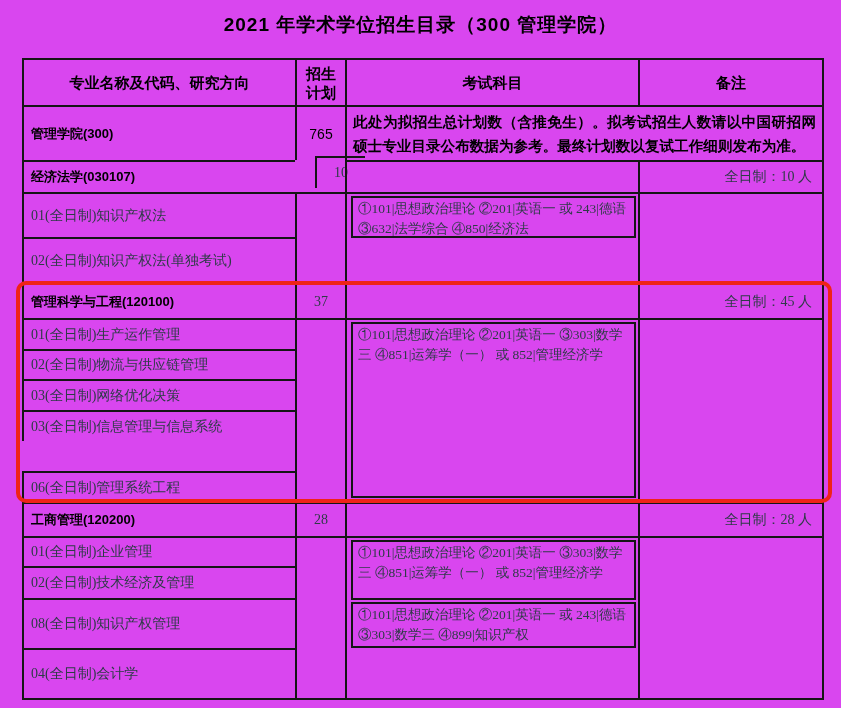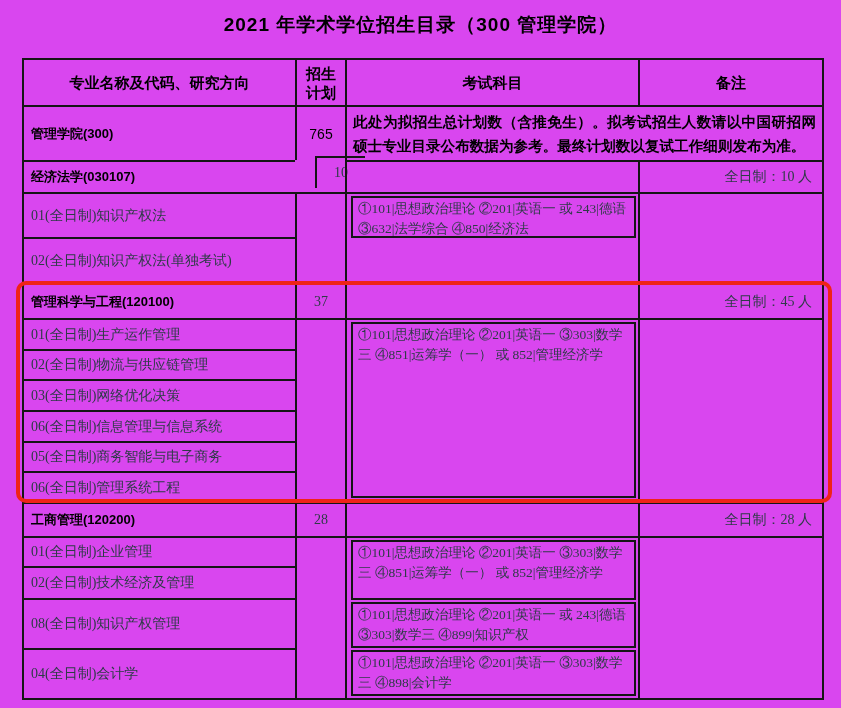--- a/index.html
+++ b/index.html
@@ -60,43 +60,41 @@
     <div class="c" style="left:616px;top:134px;width:184px;height:91px;"></div>
 
     <div class="c bname" style="left:0;top:225px;width:273px;height:35px;">管理科学与工程(120100)</div>
     <div class="c center" style="left:273px;top:225px;width:50px;height:35px;">37</div>
     <div class="c" style="left:323px;top:225px;width:293px;height:35px;"></div>
     <div class="c right" style="left:616px;top:225px;width:184px;height:35px;">全日制：45 人</div>
 
     <div class="c dir" style="left:0;top:260px;width:273px;height:31px;">01(全日制)生产运作管理</div>
     <div class="c dir" style="left:0;top:291px;width:273px;height:30px;">02(全日制)物流与供应链管理</div>
     <div class="c dir" style="left:0;top:321px;width:273px;height:31px;">03(全日制)网络优化决策</div>
-    <div class="c dir" style="left:0;top:352px;width:273px;height:31px;">06(全日制)信息管理与信息系统</div>
-    <div class="c dir" style="left:0;top:383px;width:273px;height:30px;">05(全日制)商务智能与电子商务</div>
+    <div class="c dir" style="left:0;top:352px;width:273px;height:31px;">03(全日制)信息管理与信息系统</div>
     <div class="c dir" style="left:0;top:413px;width:273px;height:31px;">06(全日制)管理系统工程</div>
     <div class="c" style="left:273px;top:260px;width:50px;height:184px;"></div>
     <div class="c exwrap" style="left:323px;top:260px;width:293px;height:184px;">
       <div class="exbox" style="left:4px;top:2px;width:285px;height:176px;">①101|思想政治理论 ②201|英语一 ③303|数学三 ④851|运筹学（一） 或 852|管理经济学</div>
     </div>
     <div class="c" style="left:616px;top:260px;width:184px;height:184px;"></div>
 
     <div class="c bname" style="left:0;top:444px;width:273px;height:34px;">工商管理(120200)</div>
     <div class="c center" style="left:273px;top:444px;width:50px;height:34px;">28</div>
     <div class="c" style="left:323px;top:444px;width:293px;height:34px;"></div>
     <div class="c right" style="left:616px;top:444px;width:184px;height:34px;">全日制：28 人</div>
 
     <div class="c dir" style="left:0;top:478px;width:273px;height:30px;">01(全日制)企业管理</div>
     <div class="c dir" style="left:0;top:508px;width:273px;height:32px;">02(全日制)技术经济及管理</div>
     <div class="c dir" style="left:0;top:540px;width:273px;height:50px;">08(全日制)知识产权管理</div>
     <div class="c dir" style="left:0;top:590px;width:273px;height:50px;">04(全日制)会计学</div>
     <div class="c" style="left:273px;top:478px;width:50px;height:162px;"></div>
     <div class="c exwrap" style="left:323px;top:478px;width:293px;height:162px;">
       <div class="exbox" style="left:4px;top:2px;width:285px;height:60px;">①101|思想政治理论 ②201|英语一 ③303|数学三 ④851|运筹学（一） 或 852|管理经济学</div>
       <div class="exbox" style="left:4px;top:64px;width:285px;height:46px;">①101|思想政治理论 ②201|英语一 或 243|德语 ③303|数学三 ④899|知识产权</div>
-      <div class="exbox" style="left:4px;top:112px;width:285px;height:46px;">①101|思想政治理论 ②201|英语一 ③303|数学三 ④898|会计学</div>
     </div>
     <div class="c" style="left:616px;top:478px;width:184px;height:162px;"></div>
 
   </div>
 
   <div class="hl" style="border-color: rgb(240, 35, 24);"></div>
 
 </div>
 
 </body></html>

